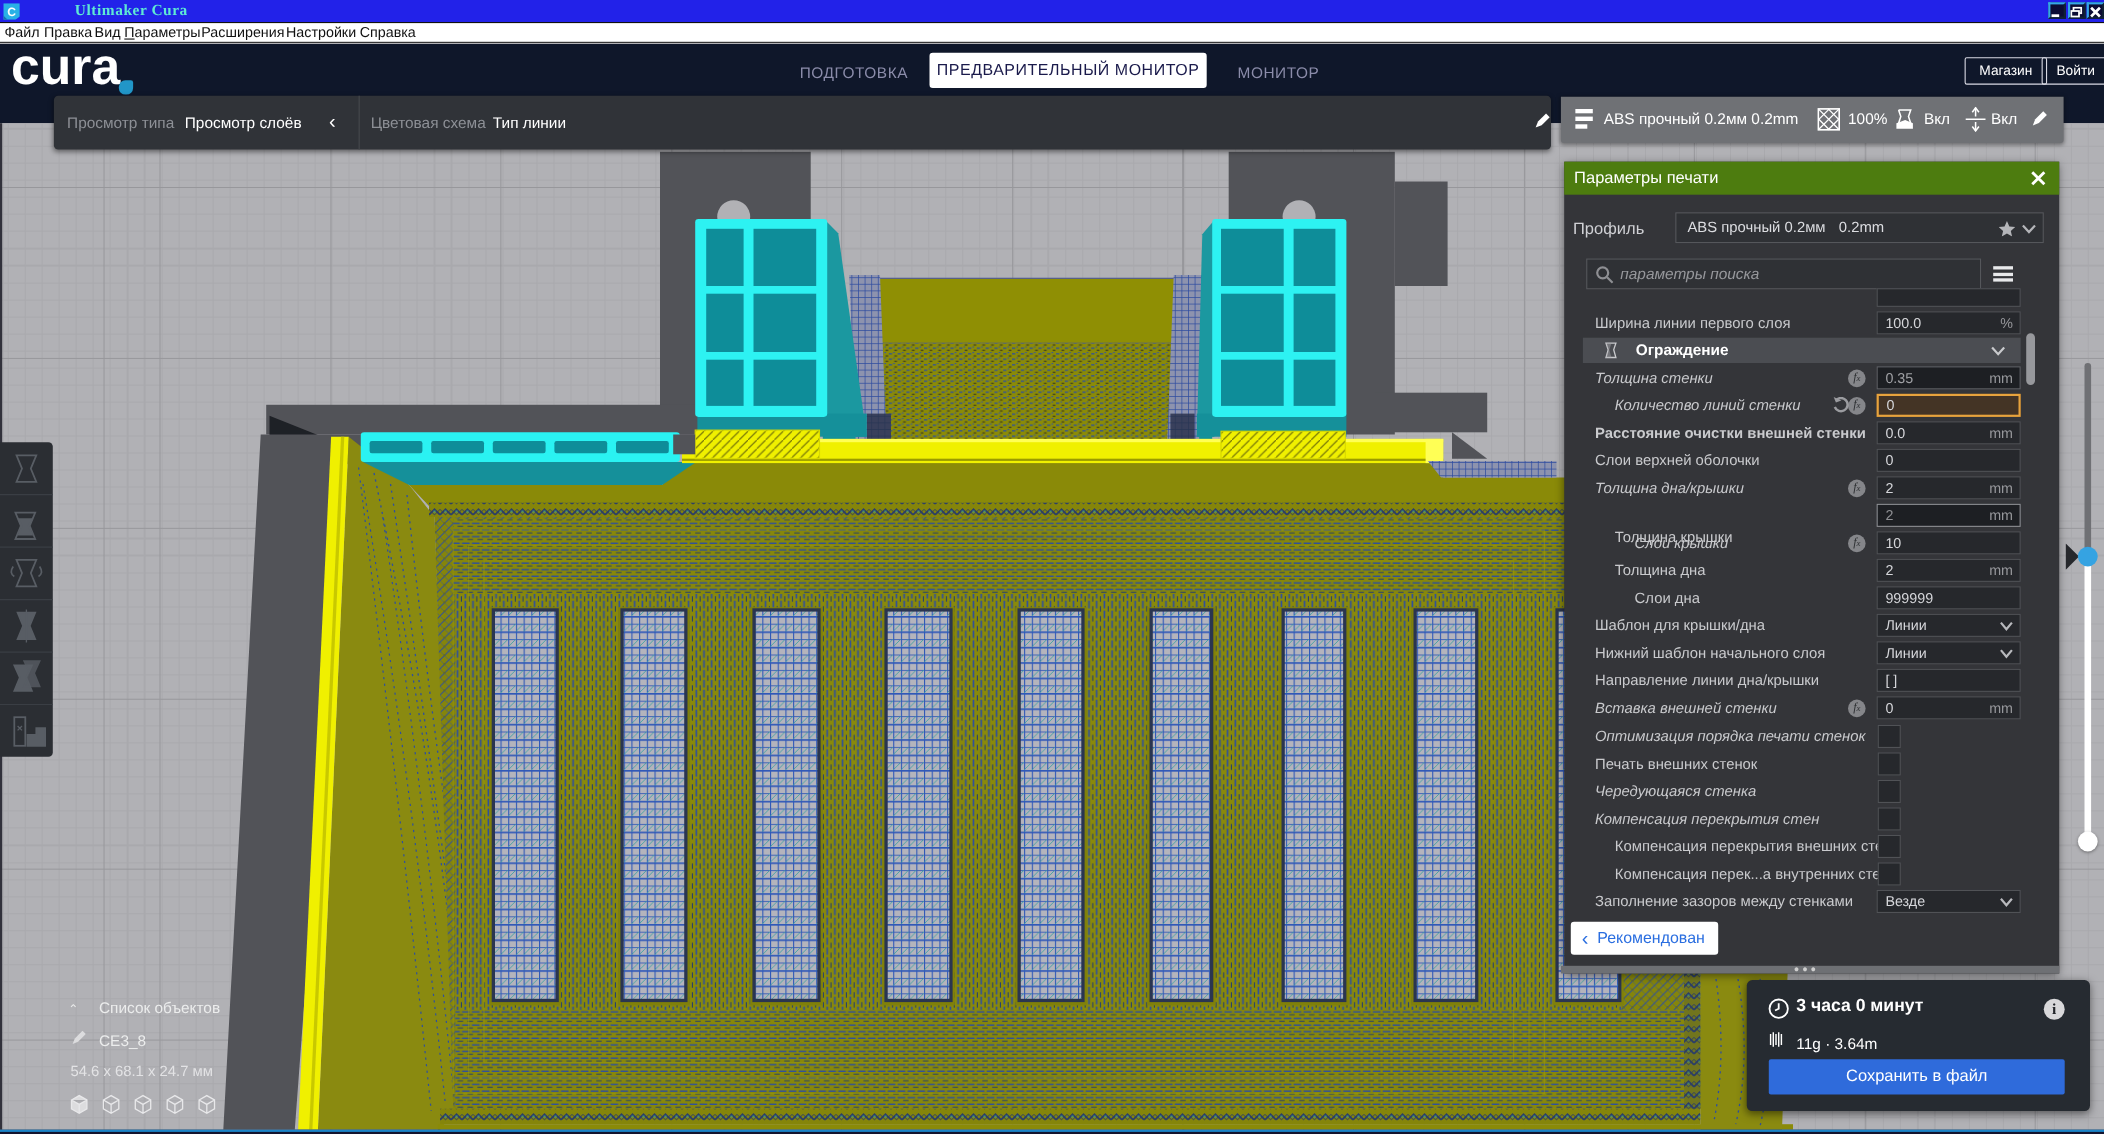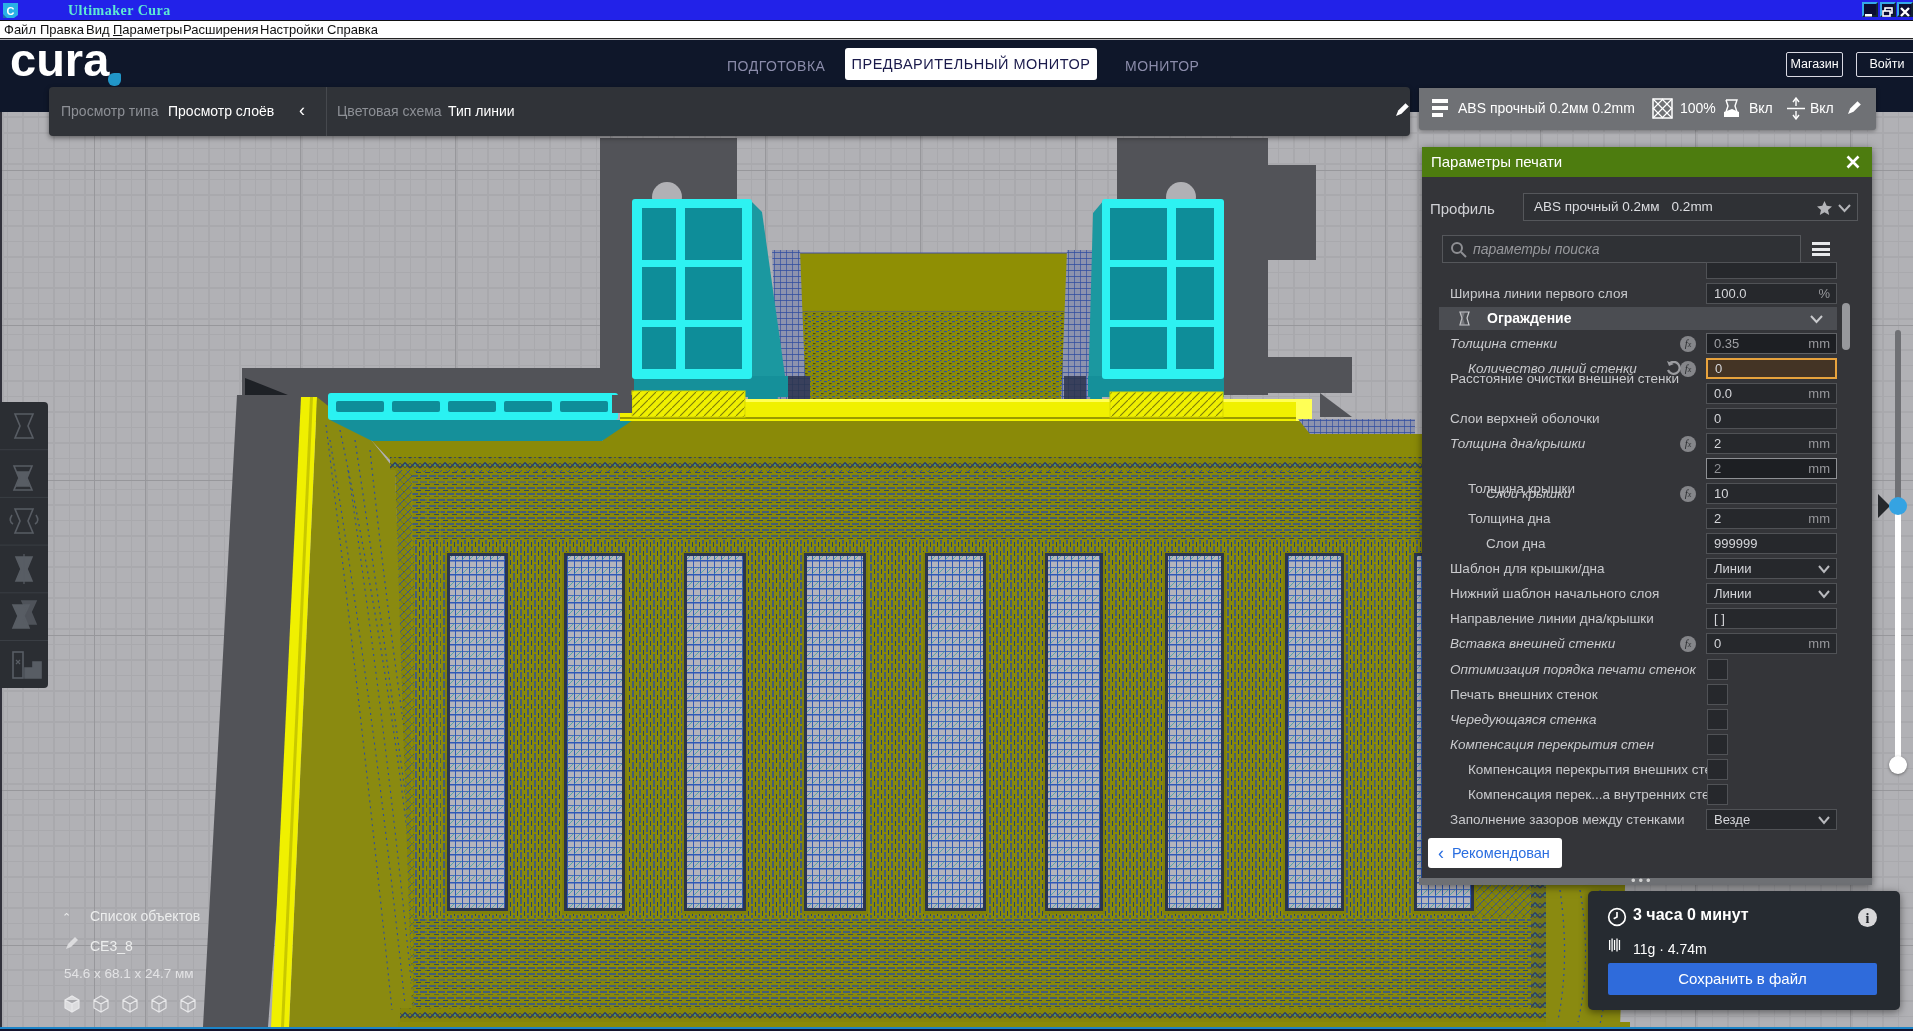--- a/index.html
+++ b/index.html
@@ -67,21 +67,21 @@
     <span style="left:113px"><u>П</u>араметры</span>
     <span style="left:183px">Расширения</span>
     <span style="left:260px">Настройки</span>
     <span style="left:327px">Справка</span>
 </div>
 <div id="header" class="abs">
   <div id="logo" class="abs">cura<span class="abs" style="left:98px;top:41px;width:13px;height:13px;background:#2196c8;border-radius:6px 2px 6px 6px"></span></div>
   <span class="abs tab" style="left:727px">ПОДГОТОВКА</span>
   <div id="activetab" class="abs">ПРЕДВАРИТЕЛЬНЫЙ МОНИТОР</div>
   <span class="abs tab" style="left:1125px">МОНИТОР</span>
-  <div class="abs hbtn" style="left:1786px;width:57px">Магазин</div>
+  <div class="abs hbtn" style="left:1786px;width:75px">Магазин</div>
   <div class="abs hbtn" style="left:1856px;width:62px">Войти</div>
 </div>
 <div id="viewport" class="abs">
   <svg id="scene" class="abs" style="left:0;top:0" width="1911" height="915" viewBox="2 112 1911 915">
 <defs>
 <pattern id="floorH" width="8" height="8" patternUnits="userSpaceOnUse">
  <rect width="8" height="8" fill="#85850a"></rect>
  <path d="M0,8 L8,0" stroke="#2e4f9e" stroke-width="0.9"></path>
  <path d="M0,0 L8,8" stroke="#33549f" stroke-width="0.7" opacity="0.7"></path>
  <rect x="3" y="3" width="2" height="1" fill="#6a6a05"></rect>
@@ -334,21 +334,21 @@
   <div class="row-label" style="left:26px;top:159px;font-style:italic;">Толщина стенки</div>
   <div class="ibox" style="top:156px;background:#1d1f23;border-color:#606266;color:#9fa0a4;">0.35<span class="unit">mm</span></div>
   <div style="position:absolute;left:256px;top:159px;width:16px;height:16px;border-radius:8px;background:#85868a;color:#2e3033;font-size:11px;font-style:italic;text-align:center;line-height:15px;font-family:'Liberation Serif',serif">f<span style="font-size:8px">x</span></div>
   <div class="row-label" style="left:44px;top:184px;font-style:italic;">Количество линий стенки</div>
   <div class="ibox" style="top:181px;background:#443425;border:2px solid #e8a33d;line-height:17px;">0</div>
   <div style="position:absolute;left:256px;top:184px;width:16px;height:16px;border-radius:8px;background:#85868a;color:#2e3033;font-size:11px;font-style:italic;text-align:center;line-height:15px;font-family:'Liberation Serif',serif">f<span style="font-size:8px">x</span></div>
   <svg style="position:absolute;left:242px;top:184px" width="16" height="16" viewBox="0 0 16 16">
         <path d="M3,3 A6,6 0 1 1 2,9" stroke="#9b9ca0" stroke-width="2.2" fill="none"></path>
         <path d="M1,0 L3,5 L8,3 Z" fill="#9b9ca0"></path>
       </svg>
-  <div class="row-label" style="left:26px;top:194px;">Расстояние очистки внешней стенки</div>
+  <div class="row-label" style="left:26px;top:209px;font-weight:bold;">Расстояние очистки внешней стенки</div>
   <div class="ibox" style="top:206px;">0.0<span class="unit">mm</span></div>
   <div class="row-label" style="left:26px;top:234px;">Слои верхней оболочки</div>
   <div class="ibox" style="top:231px;">0</div>
   <div class="row-label" style="left:26px;top:259px;font-style:italic;">Толщина дна/крышки</div>
   <div class="ibox" style="top:256px;">2<span class="unit">mm</span></div>
   <div style="position:absolute;left:256px;top:259px;width:16px;height:16px;border-radius:8px;background:#85868a;color:#2e3033;font-size:11px;font-style:italic;text-align:center;line-height:15px;font-family:'Liberation Serif',serif">f<span style="font-size:8px">x</span></div>
   <div class="row-label" style="left:44px;top:284px;margin-top:20px;">Толщина крышки</div>
   <div class="ibox" style="top:281px;background:#1d1f23;border-color:#8e9094;color:#8f9094;">2<span class="unit">mm</span></div>
   <div class="row-label" style="left:62px;top:309px;font-style:italic;">Слои крышки</div>
   <div class="ibox" style="top:306px;">10</div>
@@ -397,21 +397,21 @@
       <circle cx="12" cy="12" r="10" fill="none" stroke="#fff" stroke-width="2"></circle>
       <path d="M12,6 L12,12 L8,14" stroke="#fff" stroke-width="2" fill="none"></path>
     </svg>
   <span class="abs" style="left:45px;top:15px;font-size:16px;font-weight:bold">3 часа 0 минут</span>
   <div class="abs" style="left:270px;top:17px;width:19px;height:19px;border-radius:11px;background:#d8d8da;color:#23262b;text-align:center;font-size:14px;font-weight:bold;line-height:22px;font-family:'Liberation Serif',serif">i</div>
   <svg class="abs" style="left:20px;top:45px" width="18" height="18" viewBox="0 0 22 22">
       <g stroke="#fff" fill="none">
         <path d="M2,5 V17 M5,3 V19 M8,5 V17 M11,3 V19 M14,5 V17" stroke-width="1.6"></path>
       </g>
     </svg>
-  <span class="abs" style="left:45px;top:50px;font-size:14px">11g · 4.74m</span>
+  <span class="abs" style="left:45px;top:50px;font-size:14px">11g · 3.64m</span>
   <div id="savebtn" class="abs">Сохранить в файл</div>
 </div>
 <div id="toolcol" class="abs">
   <svg class="abs" style="left:0;top:0" width="48" height="286" viewBox="0 0 48 286">
     <g stroke="#585d64" fill="none" stroke-width="1.6">
       <path d="M15,12 H33 L28,24 L33,36 H15 L20,24 Z"></path>
       <path d="M14,64 H32 L27,76 L32,88 H14 L19,76 Z"></path>
         <path d="M17,70 L29,70 L26,76 L29,84 L17,84 L20,76 Z" fill="#585d64"></path>
       <path d="M15,107 H33 L28,119 L33,131 H15 L20,119 Z"></path>
         <path d="M12,113 q-4,6 1,9 M36,113 q4,6 -1,9"></path>

